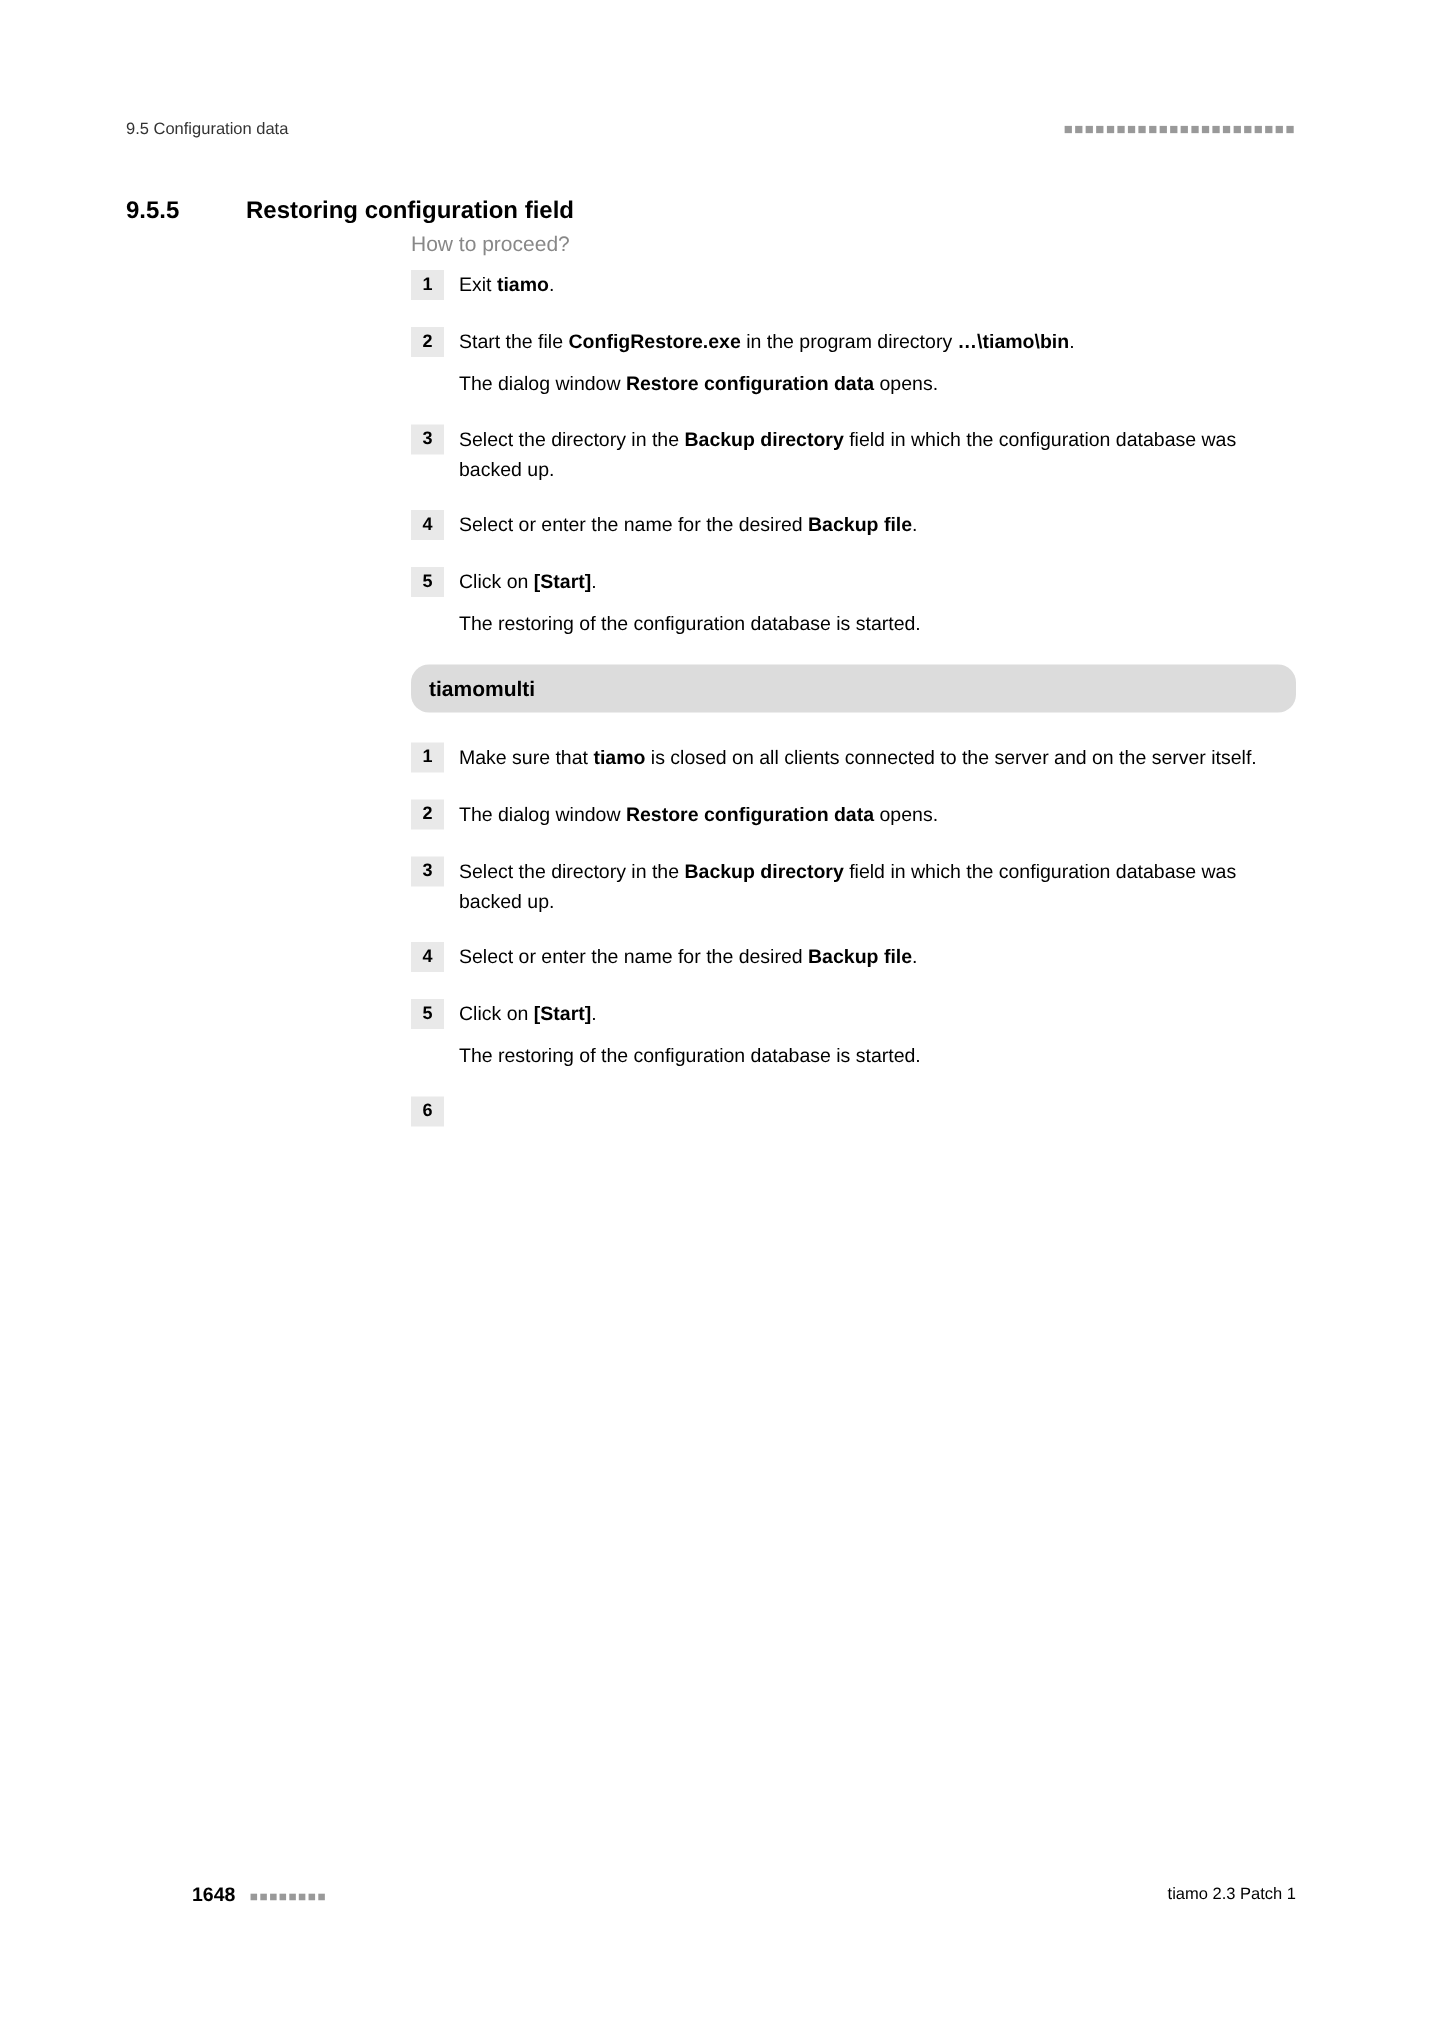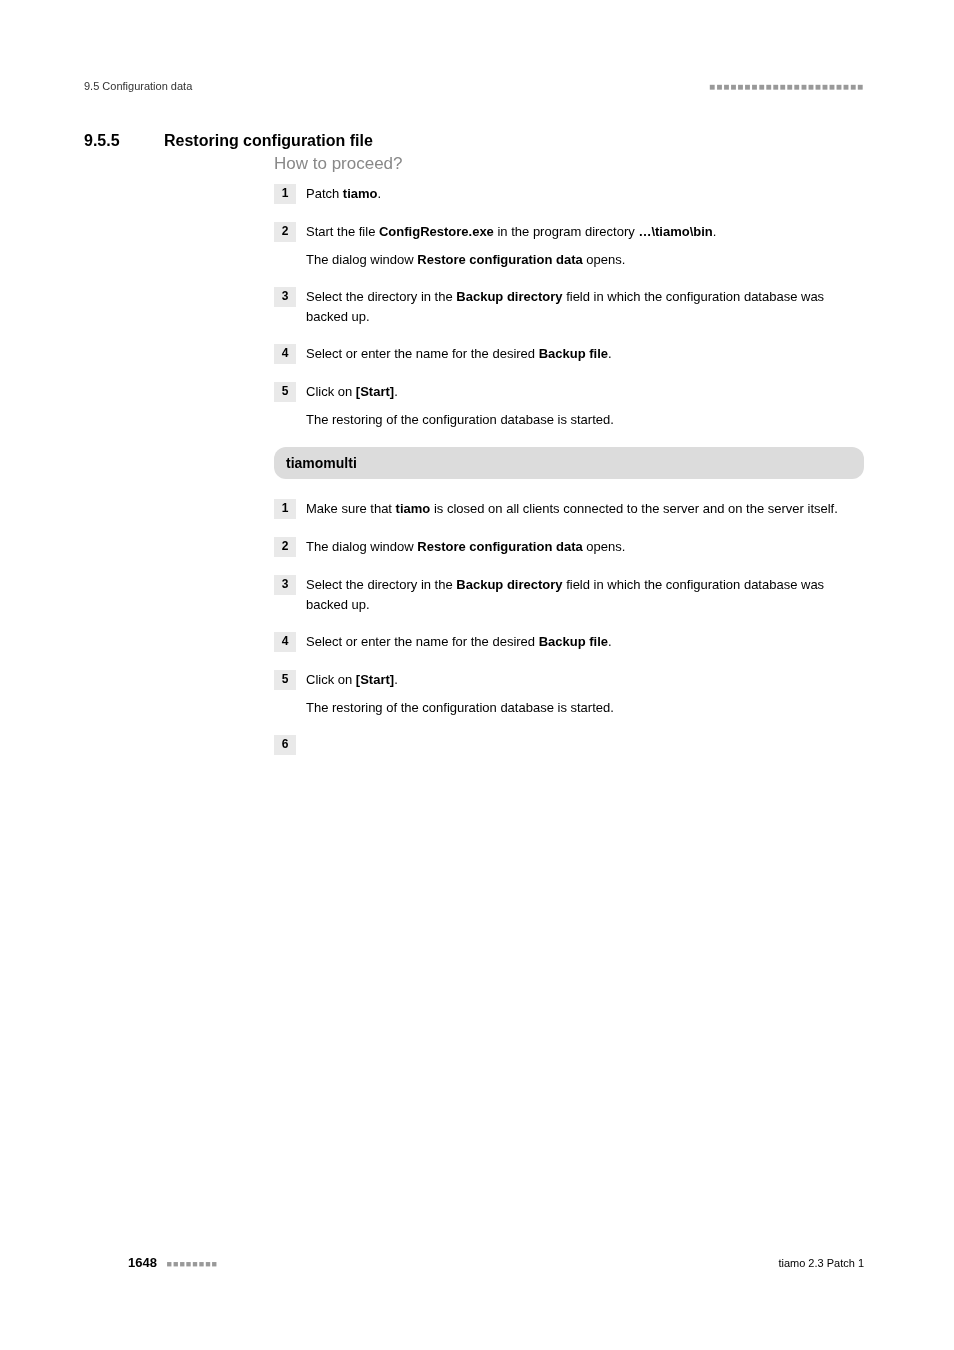--- a/index.html
+++ b/index.html
@@ -37,21 +37,21 @@
     font-weight: bold;
     font-size: 16px;
     width: 80px;
   }
   .section-title {
     font-weight: bold;
     font-size: 16px;
   }
   .howto {
     margin-left: 190px;
-    font-size: 17px;
+    font-size: 14px;
     color: #888;
     margin-bottom: 10px;
   }
   .content {
     margin-left: 190px;
   }
   .sub-heading {
     font-weight: bold;
     font-size: 14px;
     margin-bottom: 10px;
@@ -116,31 +116,31 @@
 
 <div class="page">
 
   <div class="header-row">
     <span>9.5 Configuration data</span>
     <span class="dots">■■■■■■■■■■■■■■■■■■■■■■</span>
   </div>
 
   <div class="section-title-row">
     <span class="section-number">9.5.5</span>
-    <span class="section-title">Restoring configuration file</span>
+    <span class="section-title">Restoring configuration field</span>
   </div>
   <div class="howto">How to proceed?</div>
 
   <div class="content">
 
 
     <div class="step">
       <div class="step-num">1</div>
       <div class="step-body">
-        <p><span>Patch </span><b>tiamo</b><span>.</span></p>
+        <p><span>Exit </span><b>tiamo</b><span>.</span></p>
       </div>
     </div>
 
     <div class="step">
       <div class="step-num">2</div>
       <div class="step-body">
         <p><span>Start the file </span><b>ConfigRestore.exe</b><span> in the program directory </span><b>…\tiamo\bin</b><span>.</span></p>
         <p><span>The dialog window </span><b>Restore configuration data</b><span> opens.</span></p>
       </div>
     </div>

